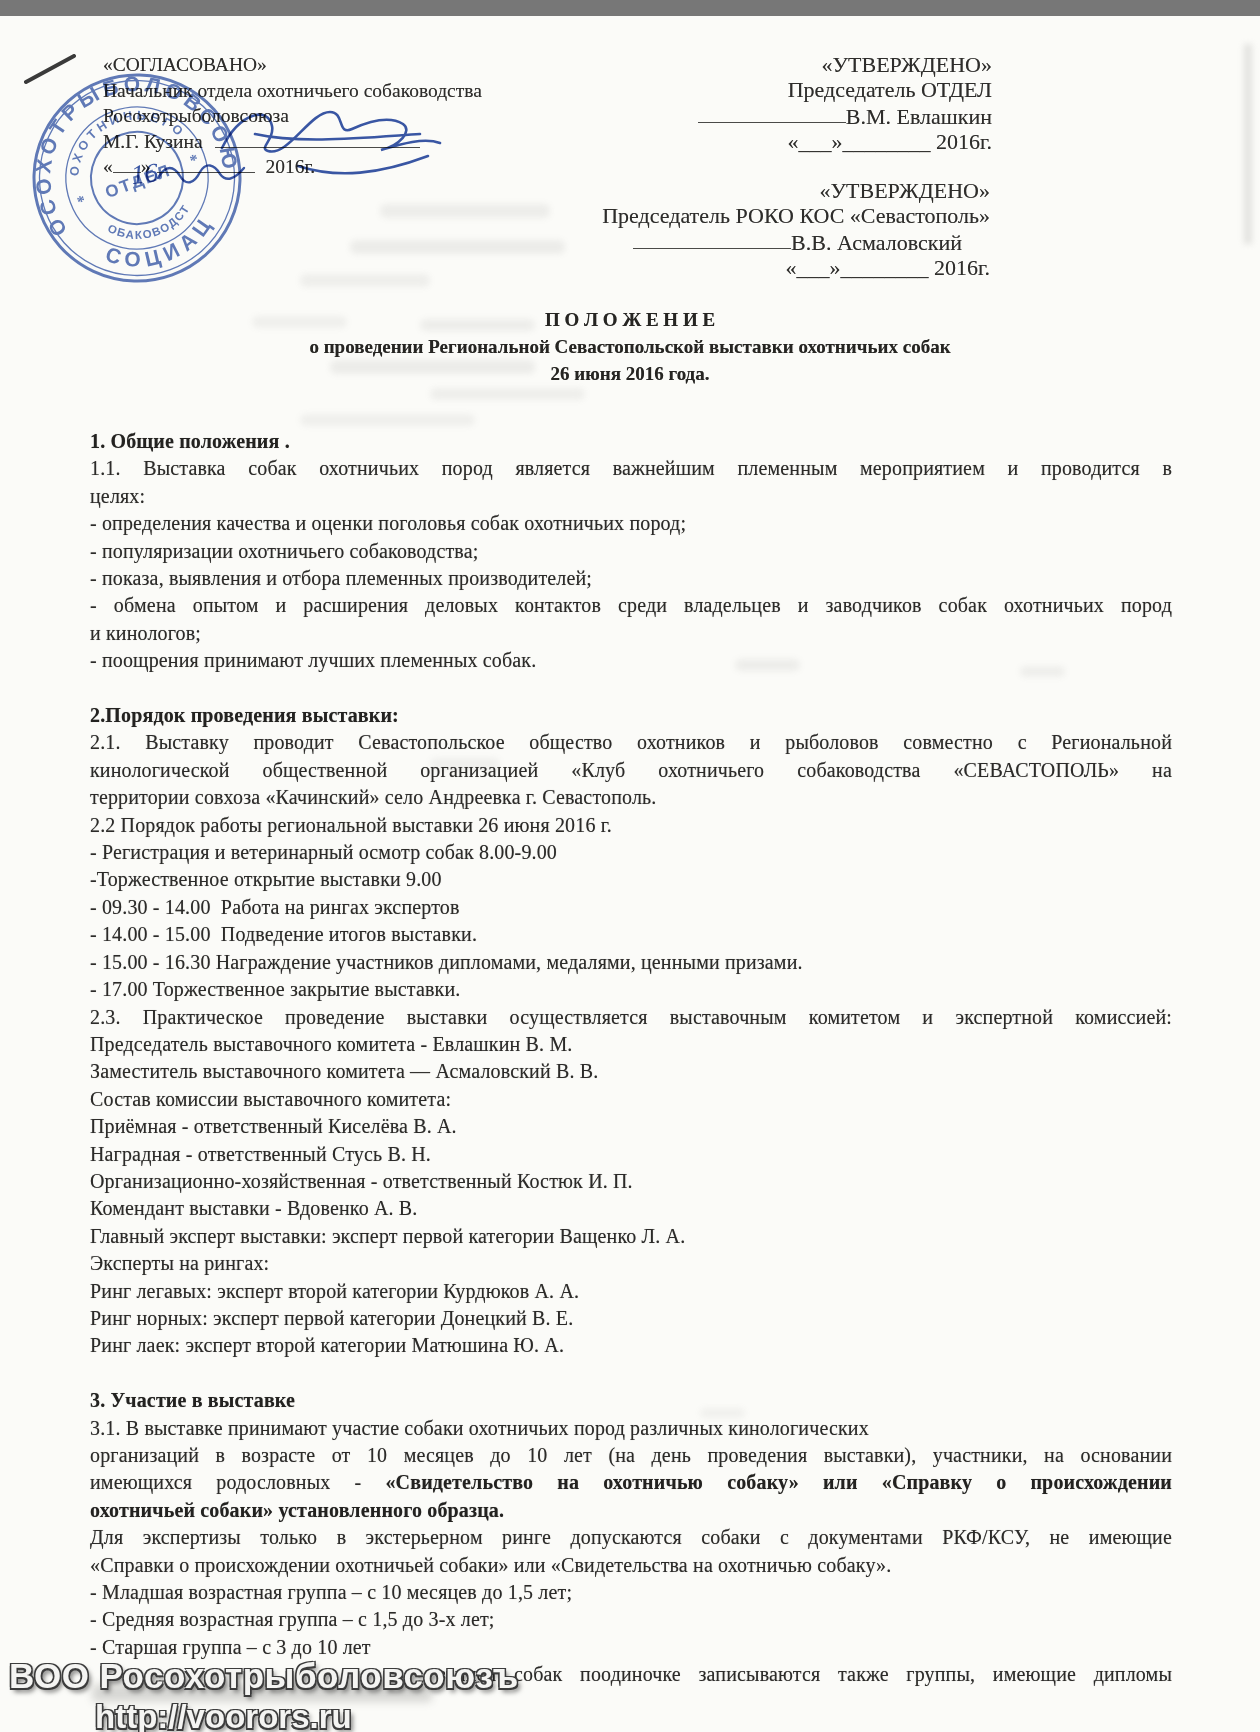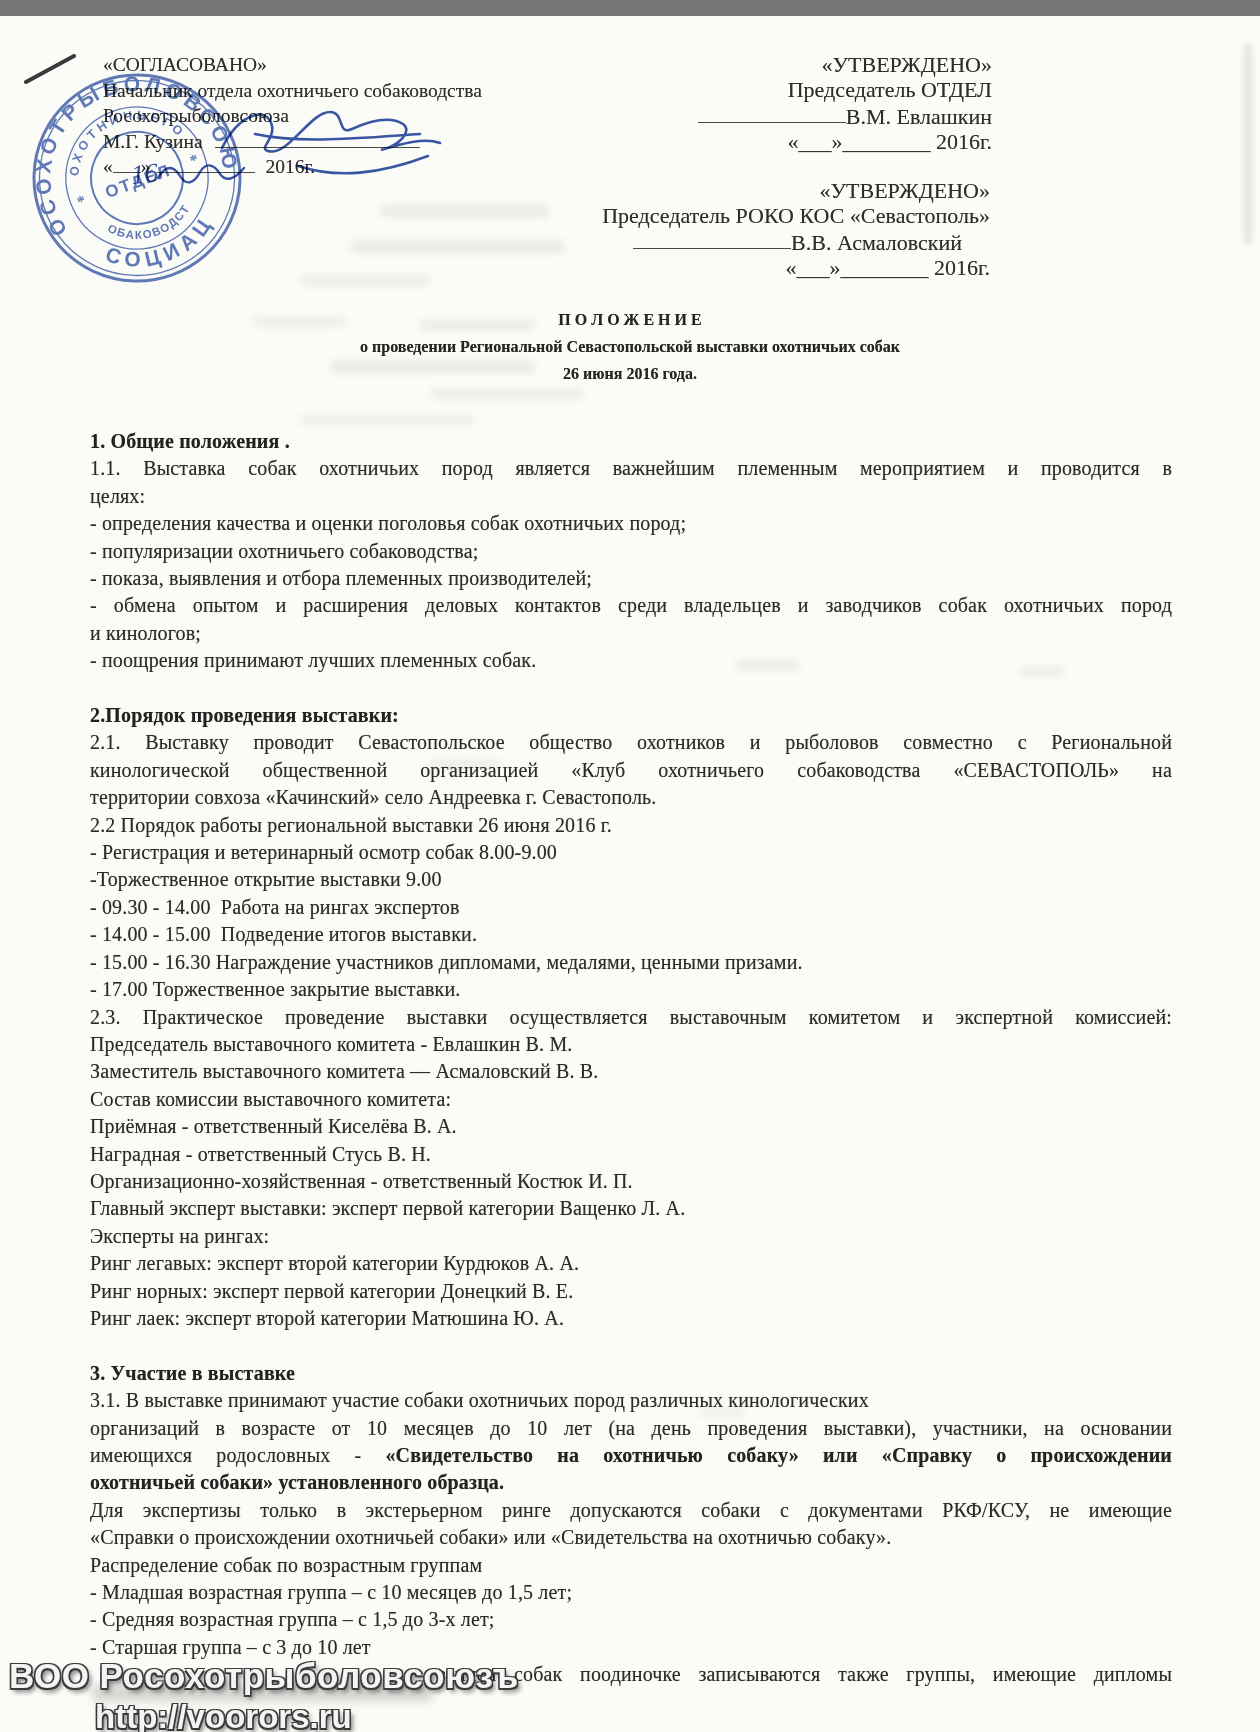--- a/index.html
+++ b/index.html
@@ -28,21 +28,21 @@
   .sigline{
     display:inline-block;height:.9em;
     border-bottom:1.6px solid #4a4a48;
     vertical-align:baseline;
   }
   .name-pad{padding-right:28px;}
   
   .title{
     position:absolute;left:90px;top:290px;width:1080px;
     text-align:center;font-weight:bold;
-    font-size:16px;line-height:27px;color:#262522;
+    font-size:19px;line-height:27px;color:#262522;
     text-shadow:0 0 .6px rgba(30,30,30,.5);
   }
   
   .body-text{
     position:absolute;left:90px;top:412px;width:1082px;
     font-size:20px;letter-spacing:.15px;
     color:#2c2b29;
     text-shadow:0 0 .7px rgba(40,40,40,.45);
   }
   .line{min-height:27.4px;line-height:27.4px;text-align:left;}
@@ -205,34 +205,34 @@
       <div class="line">- 14.00 - 15.00&nbsp; Подведение итогов выставки.</div>
       <div class="line">- 15.00 - 16.30 Награждение участников дипломами, медалями, ценными призами.</div>
       <div class="line">- 17.00 Торжественное закрытие выставки.</div>
       <div class="line justify">2.3. Практическое проведение выставки осуществляется выставочным комитетом и экспертной комиссией:</div>
       <div class="line">Председатель выставочного комитета - Евлашкин В. М.</div>
       <div class="line">Заместитель выставочного комитета — Асмаловский В. В.</div>
       <div class="line">Состав комиссии выставочного комитета:</div>
       <div class="line">Приёмная - ответственный Киселёва В. А.</div>
       <div class="line">Наградная - ответственный Стусь В. Н.</div>
       <div class="line">Организационно-хозяйственная - ответственный Костюк И. П.</div>
+      <div class="line">Комендант выставки - Вдовенко А. В.</div>
       <div class="line">Главный эксперт выставки: эксперт первой категории Ващенко Л. А.</div>
       <div class="line">Эксперты на рингах:</div>
       <div class="line">Ринг легавых: эксперт второй категории Курдюков А. А.</div>
       <div class="line">Ринг норных: эксперт первой категории Донецкий В. Е.</div>
       <div class="line">Ринг лаек: эксперт второй категории Матюшина Ю. А.</div>
       <div class="spacer"></div>
       <div class="line bold">3. Участие в выставке</div>
       <div class="line">3.1. В выставке принимают участие собаки охотничьих пород различных кинологических</div>
       <div class="line justify">организаций в возрасте от 10 месяцев до 10 лет (на день проведения выставки), участники, на основании</div>
       <div class="line justify"><span>имеющихся родословных - </span><span class="bold">«Свидетельство на охотничью собаку» или «Справку о происхождении</span></div>
       <div class="line bold">охотничьей собаки» установленного образца.</div>
       <div class="line justify"> Для экспертизы только в экстерьерном ринге допускаются собаки с документами РКФ/КСУ, не имеющие</div>
       <div class="line">«Справки о происхождении охотничьей собаки» или «Свидетельства на охотничью собаку».</div>
-      <div class="line">Распределение собак по возрастным группам</div>
       <div class="line">- Младшая возрастная группа – с 10 месяцев до 1,5 лет;</div>
       <div class="line">- Средняя возрастная группа – с 1,5 до 3-х лет;</div>
       <div class="line">- Старшая группа – с 3 до 10 лет</div>
       <div class="line justify" style="padding-left: 348px;">записи собак поодиночке записываются также группы, имеющие дипломы</div>
     </div>
 
   <div class="obscured-smudge"></div>
 
   <div class="watermark">
     <div class="wm1">ВОО Росохотрыболовсоюзъ</div>

